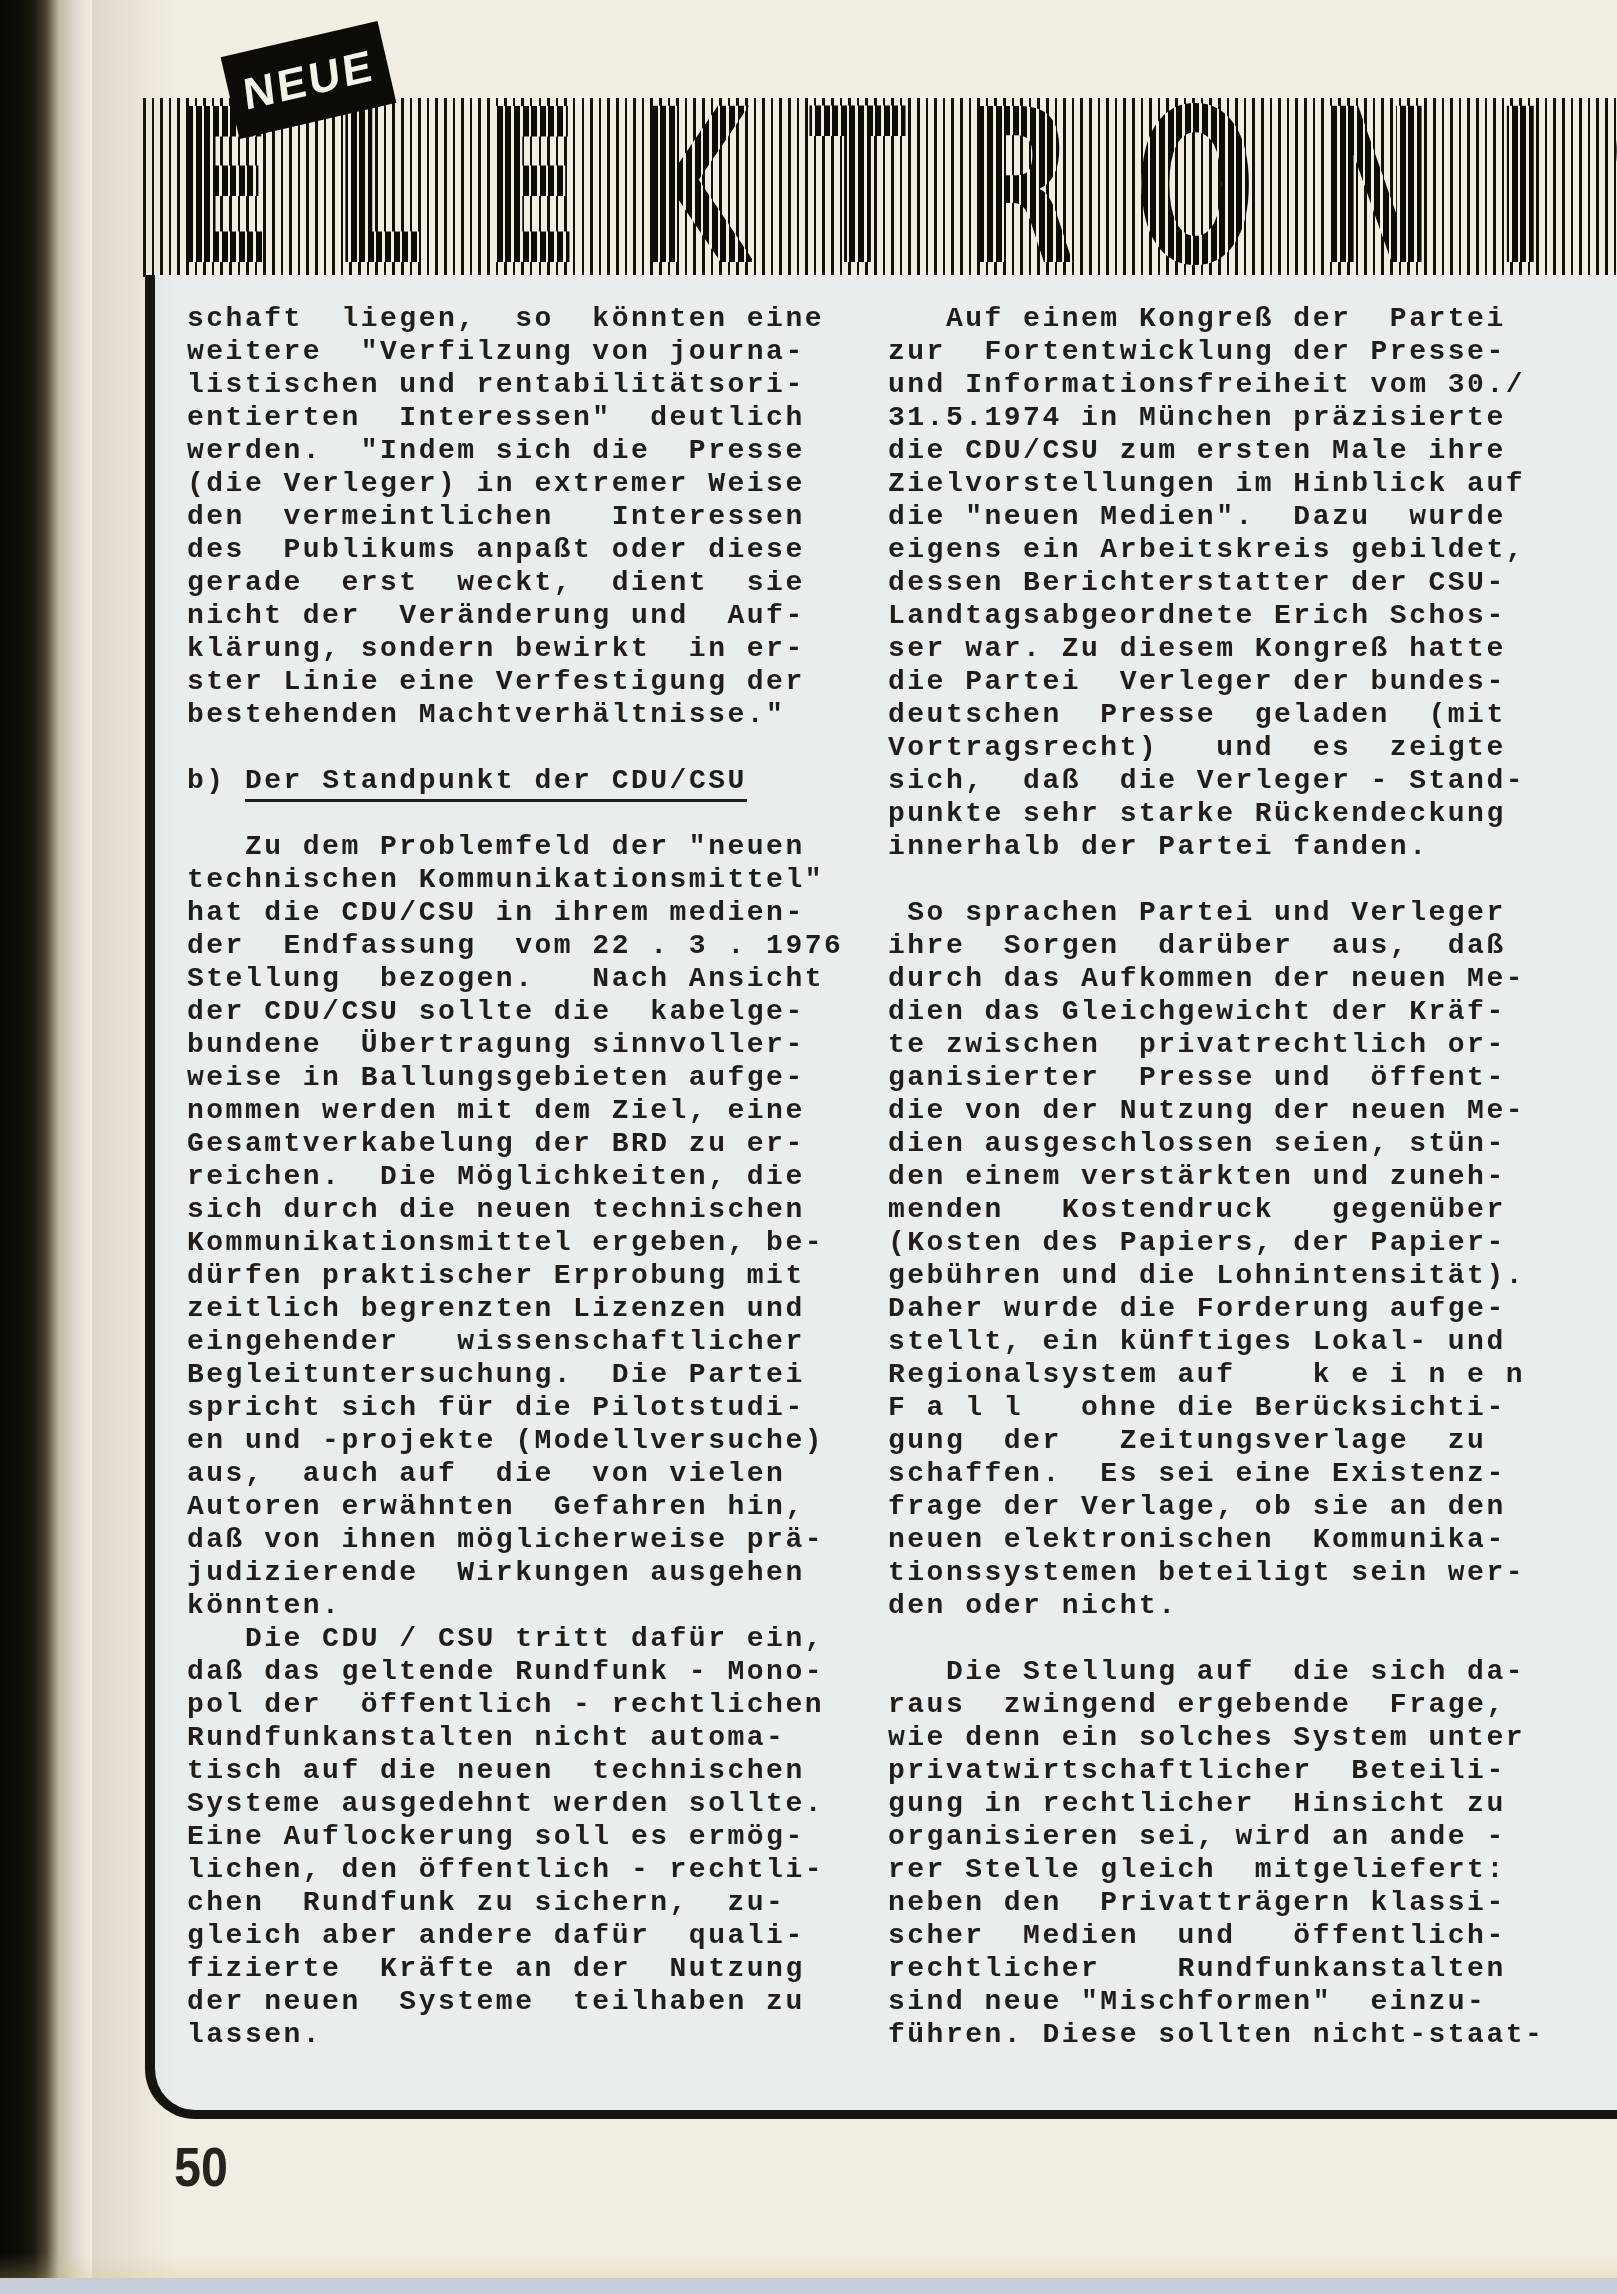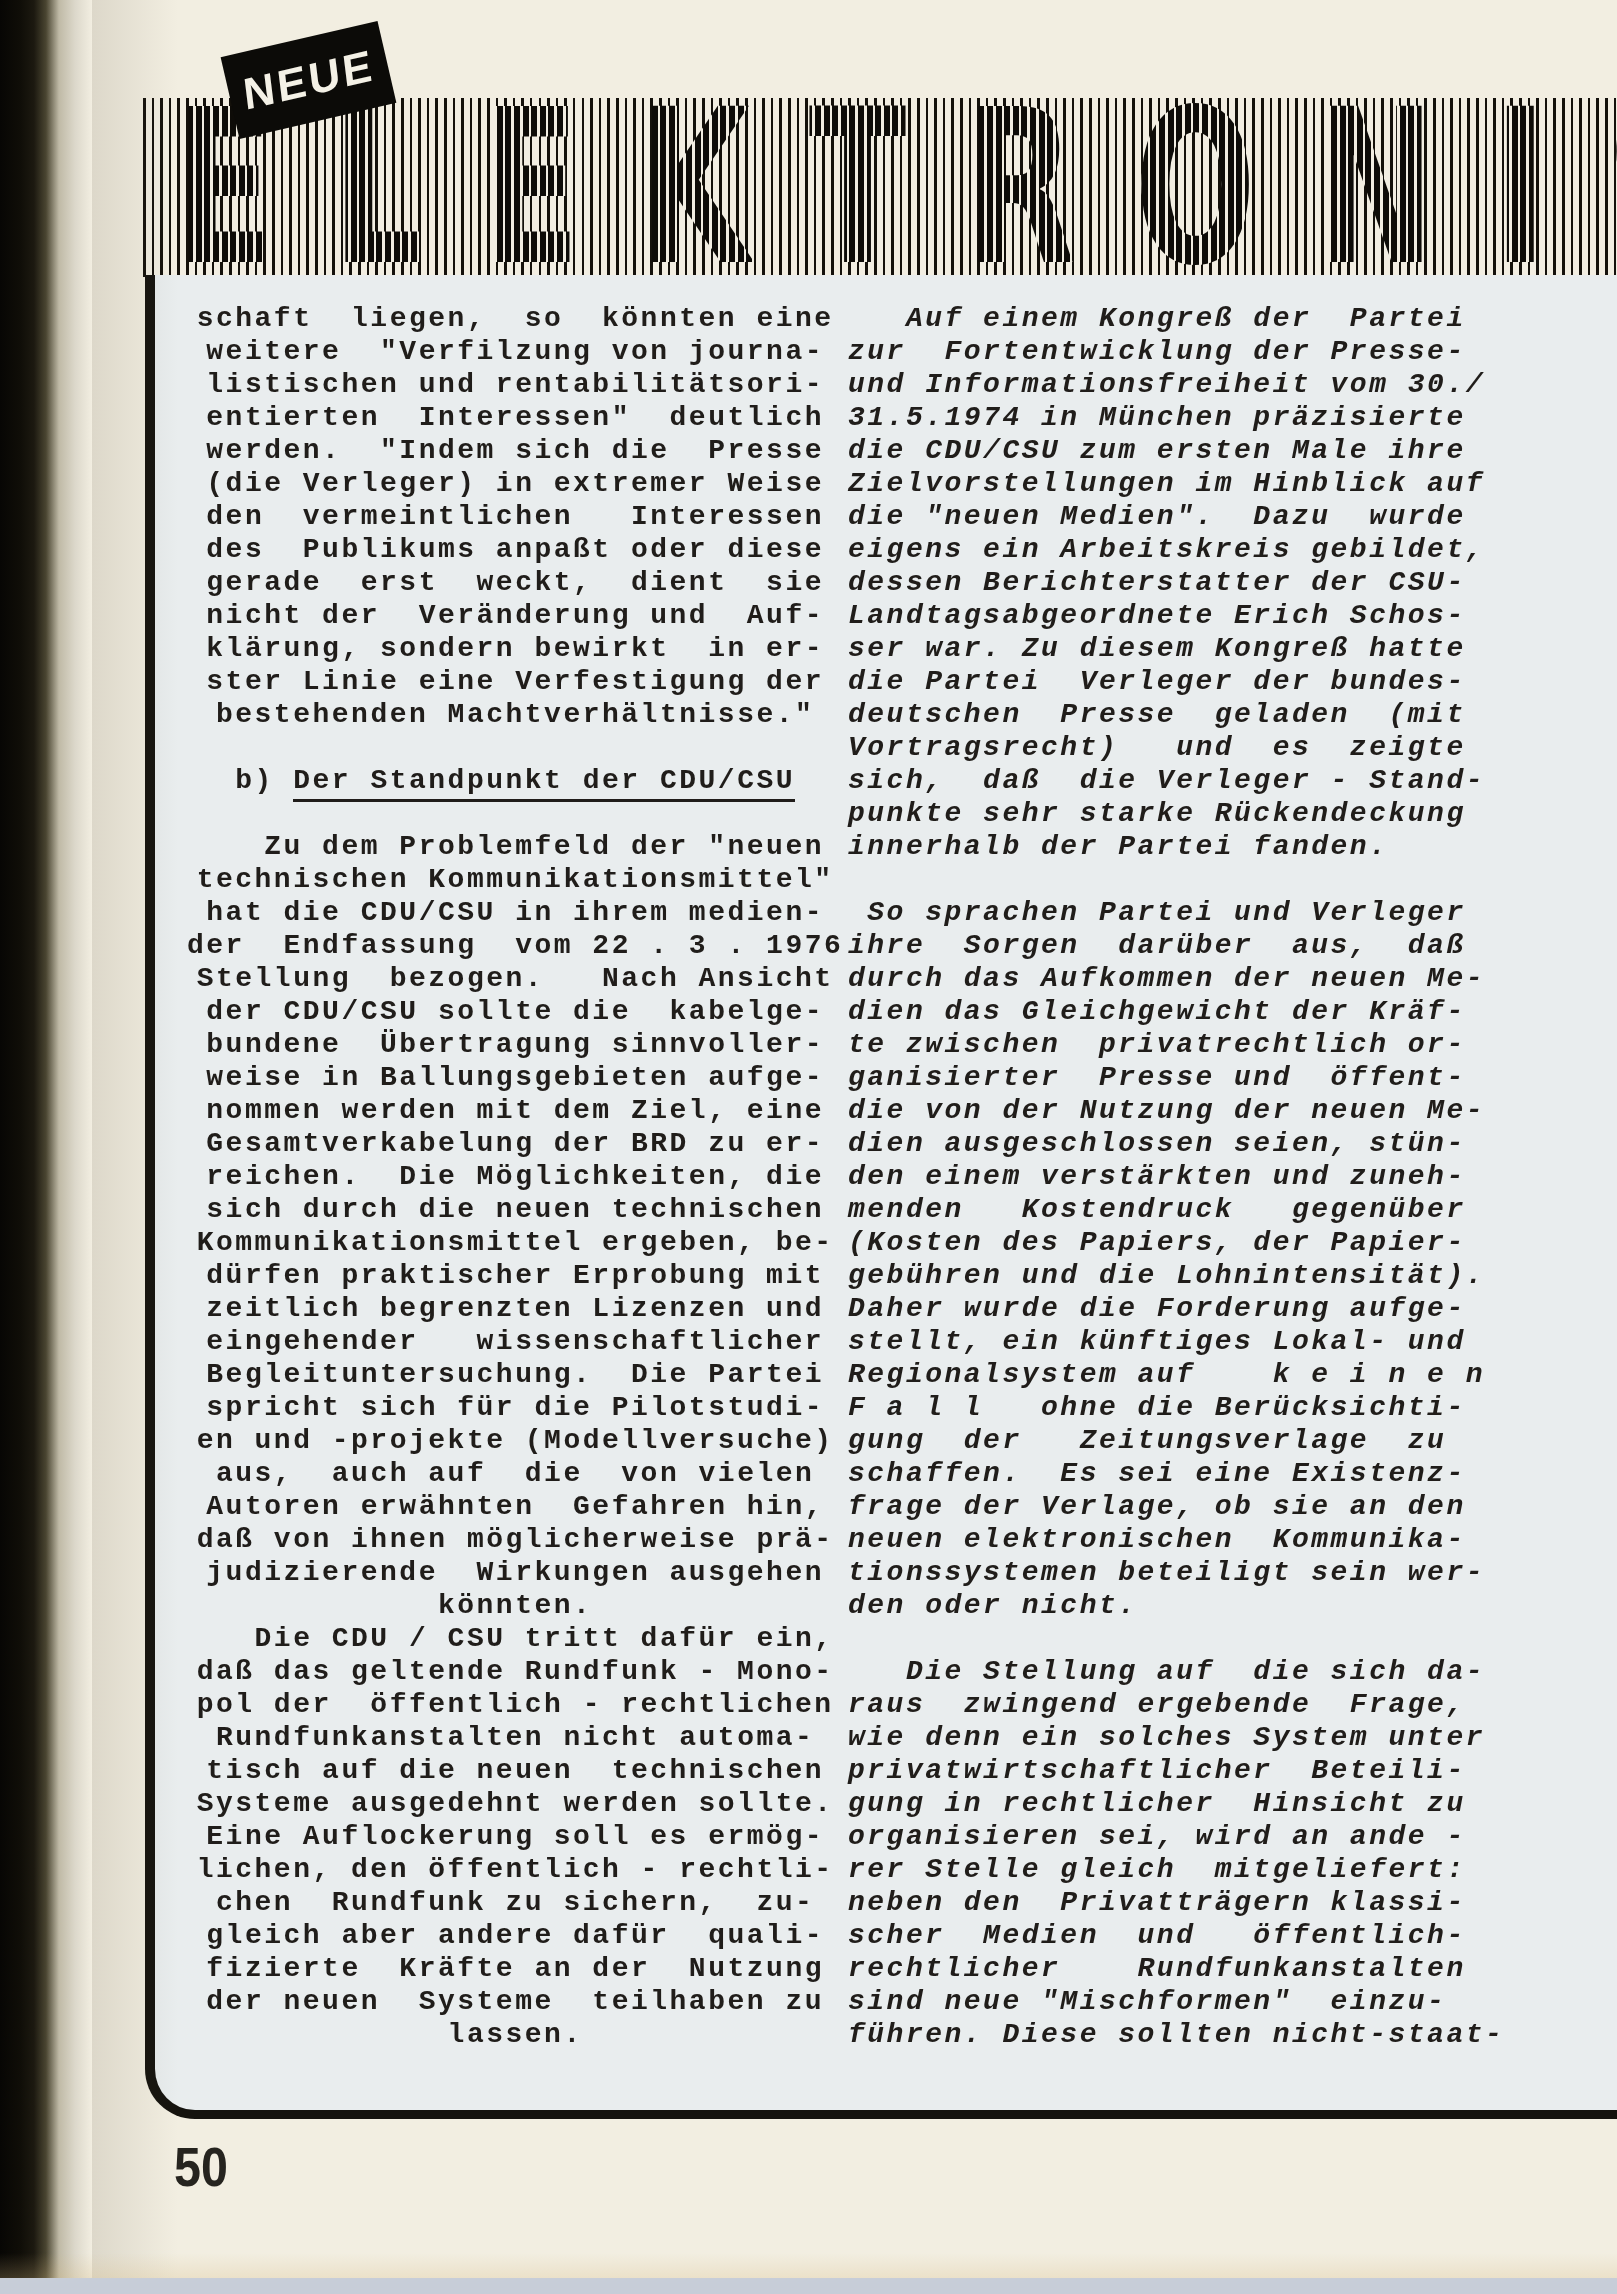--- a/index.html
+++ b/index.html
@@ -32,22 +32,22 @@
     font-size:44px;letter-spacing:2.9px;transform:skewX(-6deg);}
 
   
   .textbox{position:absolute;left:145px;top:275px;width:1501px;height:1835px;
     border-left:10.5px solid #15130e;border-bottom:9.6px solid #15130e;
     border-radius:0 0 0 50px;background:#e9edee;}
   .col{position:absolute;top:27px;
     font-family:"Liberation Mono","DejaVu Sans Mono",monospace;
     font-weight:700;font-size:28px;color:#201d1a;}
   .col .line{white-space:pre;height:33px;line-height:33px;letter-spacing:2.5px;}
-  .col-left{left:32px;text-align:center;}
-  .col-right{left:693px;font-style:italic;}
+  .col-left{left:32px;}
+  .col-right{left:733px;}
   .underlined{border-bottom:3.8px solid #201d1a;padding-bottom:2.9px;}
 
   .pagenum{position:absolute;left:174px;top:2135px;color:#26241f;
     font-family:"Liberation Sans",sans-serif;font-weight:700;font-size:55px;
     transform:scaleX(.88);transform-origin:left top;}
 </style>
 </head>
 <body>
 
 <div class="page">

